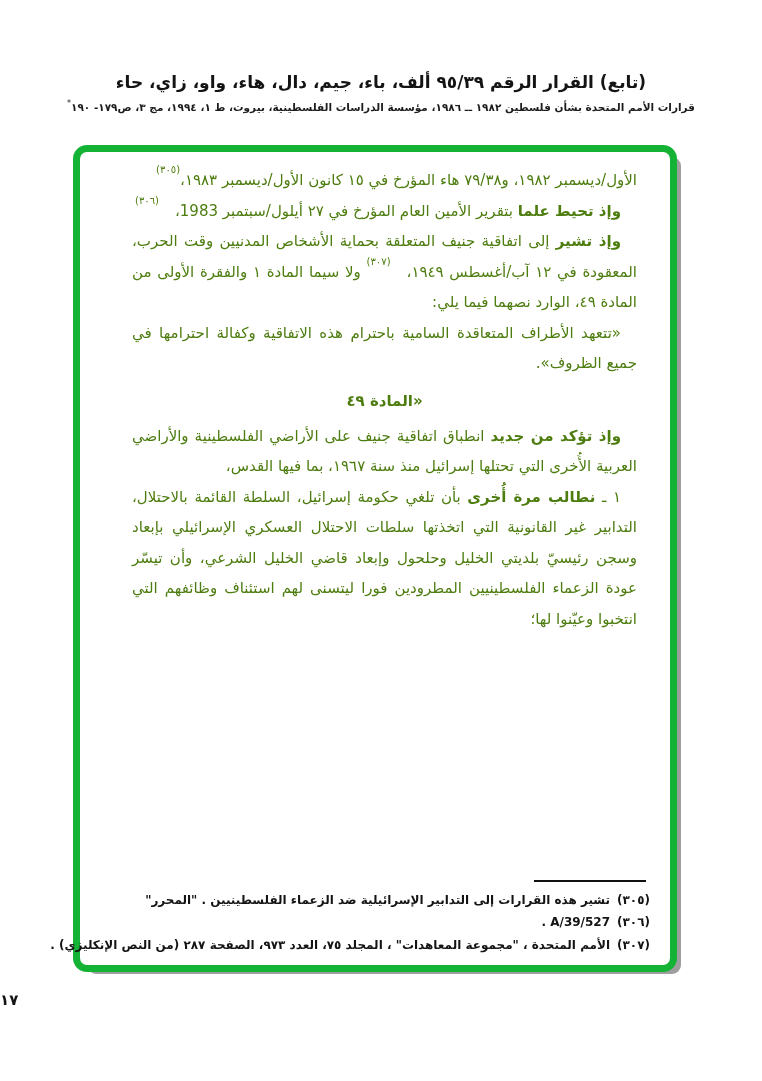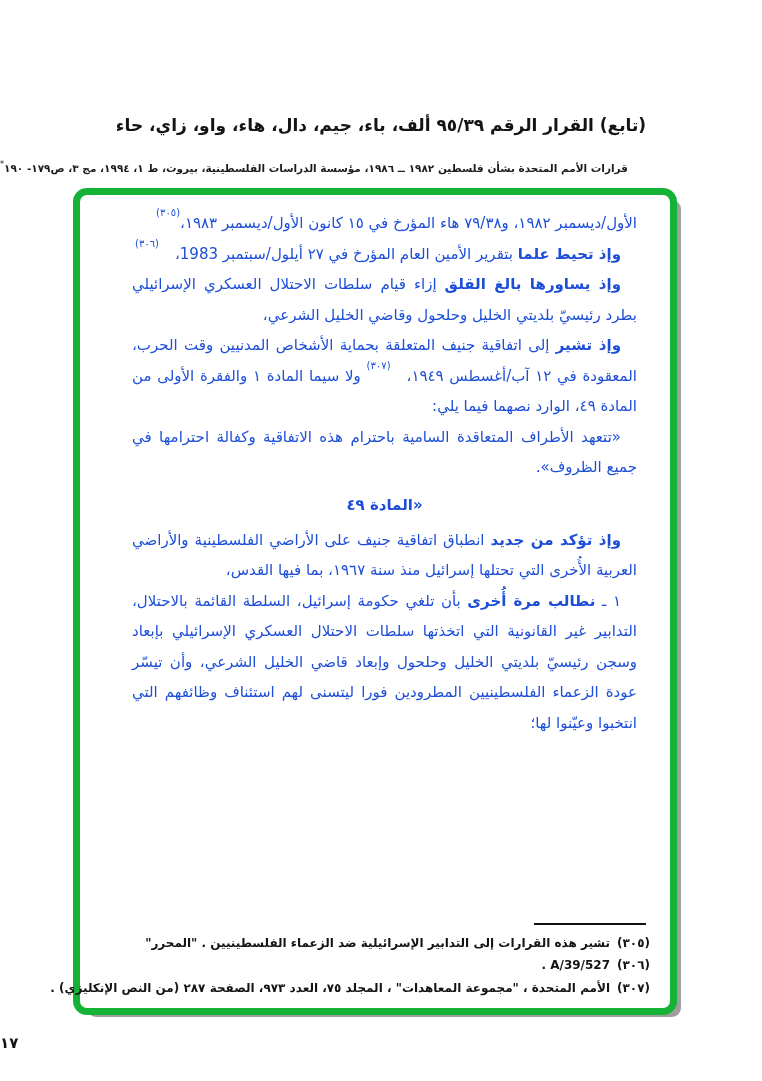--- a/index.html
+++ b/index.html
@@ -1,45 +1,45 @@
 <!DOCTYPE html>
 <html lang="ar"><head>
 <meta charset="utf-8">
 <style>
   html,body{margin:0;padding:0;}
   body{
     width:762px;height:1081px;background:#ffffff;
     font-family:"DejaVu Sans",sans-serif;color:#141414;
     position:relative;overflow:hidden;
   }
-  .page{position:absolute;inset:0;direction:rtl;margin-top:43px;}
+  .page{position:absolute;inset:0;direction:rtl;}
 
   
   .header-title{
     position:absolute;top:72px;left:0;right:0;
     text-align:center;font-weight:700;font-size:17px;white-space:nowrap;
   }
   .header-source{
-    position:absolute;top:117px;left:0;right:0;
-    text-align:left;font-weight:700;font-size:10.5px;color:#1c1c1c;white-space:nowrap;
+    position:absolute;top:99px;left:0;right:0;
+    text-align:center;font-weight:700;font-size:10.5px;color:#1c1c1c;white-space:nowrap;
   }
   .header-source sup{font-size:8px;font-weight:400;}
 
   
   .doc-frame{
     position:absolute;top:145px;left:73px;width:604px;height:827px;
     box-sizing:border-box;background:#fff;
     border:7px solid #15b335;border-radius:14px;
     box-shadow:9px 7px 0 -5px #9e9e9e;
   }
 
   
   .doc-content{
     position:absolute;top:13px;right:33px;left:52px;
-    text-align:justify;font-size:15px;line-height:30.5px;color:#1d4ed8;
+    text-align:justify;font-size:15px;line-height:30.5px;color:#4d7c0f;
   }
   .para{margin:0;text-indent:16px;}
   .para.no-indent{text-indent:0;}
   .para b{font-weight:700;}
   .ref{
     display:inline-block;font-size:10px;line-height:10px;
     position:relative;top:-6px;font-weight:400;
   }
   .article-heading{
     margin:7px 0 5px 0;text-align:center;font-weight:700;
@@ -68,21 +68,20 @@
   <div class="header-source"><span>قرارات الأمم المتحدة بشأن فلسطين ١٩٨٢ ــ ١٩٨٦، مؤسسة الدراسات الفلسطينية، بيروت، ط ١، ١٩٩٤، مج ٣، ص١٧٩- ١٩٠</span><sup>*</sup></div>
 
   <div class="doc-frame">
 
     <div class="doc-content">
 
       <p class="para no-indent"><span>الأول/ديسمبر ١٩٨٢، و٧٩/٣٨ هاء المؤرخ في ١٥ كانون الأول/ديسمبر ١٩٨٣،</span><sup class="ref">(٣٠٥)</sup></p>
 
       <p class="para"><b>وإذ تحيط علما</b><span> بتقرير الأمين العام المؤرخ في ٢٧ أيلول/سبتمبر 1983،</span><sup class="ref">(٣٠٦)</sup></p>
 
-      <p class="para"><b>وإذ يساورها بالغ القلق</b><span> إزاء قيام سلطات الاحتلال العسكري الإسرائيلي بطرد رئيسيّ بلديتي الخليل وحلحول وقاضي الخليل الشرعي،</span></p>
 
       <p class="para"><b>وإذ تشير</b><span> إلى اتفاقية جنيف المتعلقة بحماية الأشخاص المدنيين وقت الحرب، المعقودة في ١٢ آب/أغسطس ١٩٤٩،</span><sup class="ref">(٣٠٧)</sup><span> ولا سيما المادة ١ والفقرة الأولى من المادة ٤٩، الوارد نصهما فيما يلي:</span></p>
 
 
       <p class="para"><span>«تتعهد الأطراف المتعاقدة السامية باحترام هذه الاتفاقية وكفالة احترامها في جميع الظروف».</span></p>
 
       <p class="article-heading">«المادة ٤٩</p>
 
 
       <p class="para"><b>وإذ تؤكد من جديد</b><span> انطباق اتفاقية جنيف على الأراضي الفلسطينية والأراضي العربية الأُخرى التي تحتلها إسرائيل منذ سنة ١٩٦٧، بما فيها القدس،</span></p>

